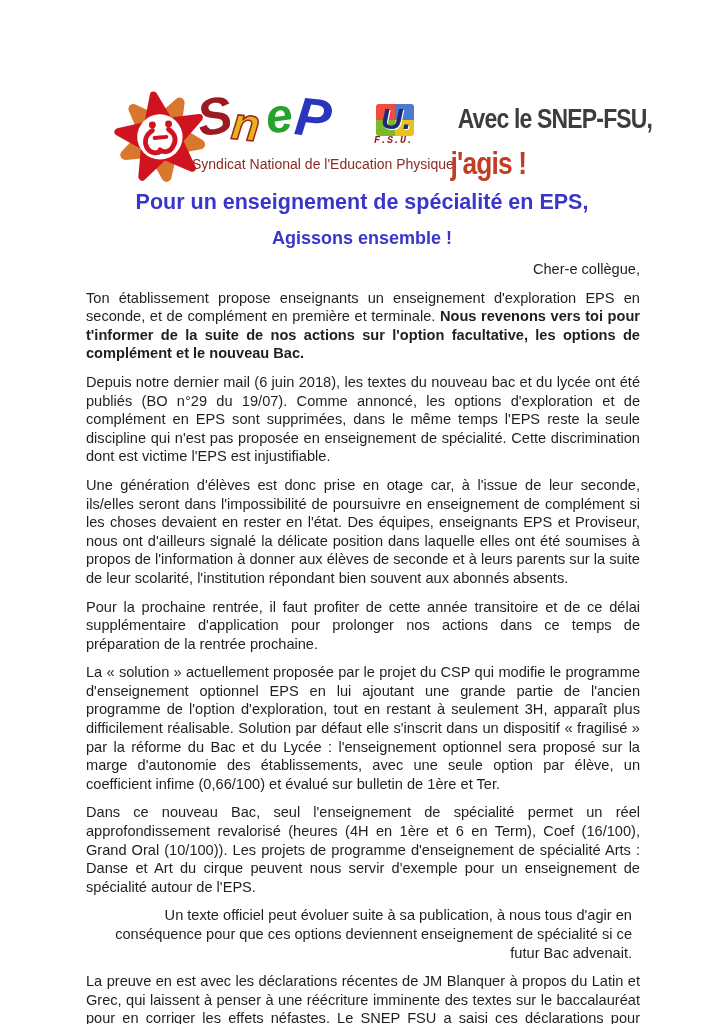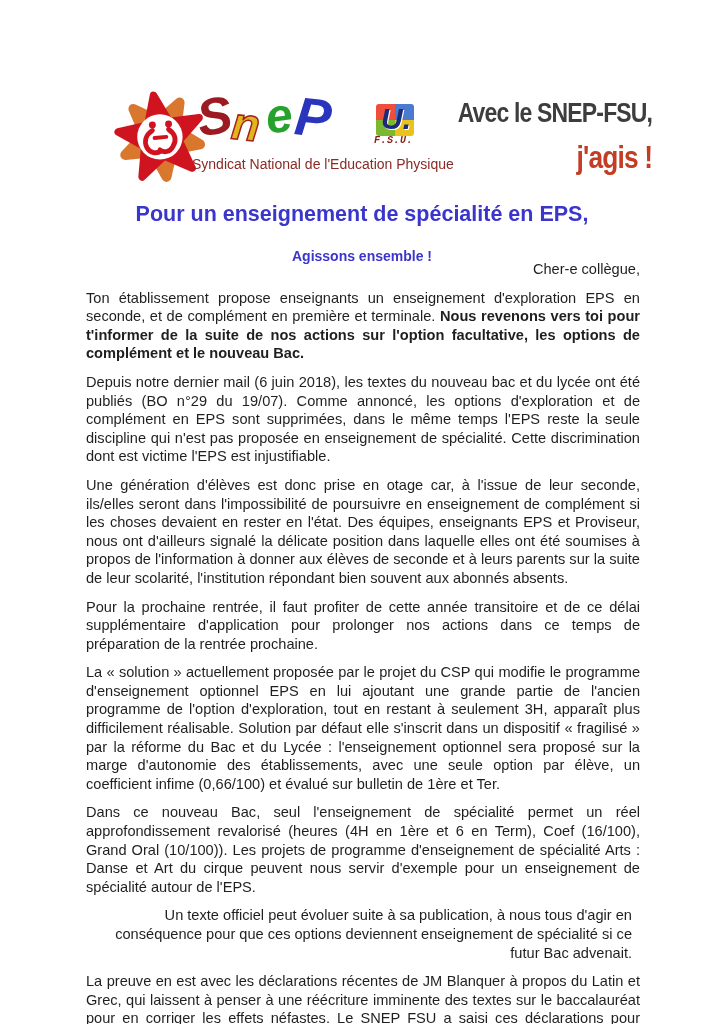--- a/index.html
+++ b/index.html
@@ -20,27 +20,27 @@
   .ltr-p{font-size:54px;color:#2a35bd;transform:rotate(6deg) translateY(8px);font-style:italic;margin-left:4px;}
   .fsu-box{position:absolute;left:178px;top:22px;width:44px;height:40px;}
   .fsu-grid{position:absolute;left:2px;top:0;width:38px;height:32px;display:grid;grid-template-columns:1fr 1fr;grid-template-rows:1fr 1fr;border-radius:3px;overflow:hidden;}
   .fsu-grid i:nth-child(1){background:#ef4e3d;}
   .fsu-grid i:nth-child(2){background:#4a7bd0;}
   .fsu-grid i:nth-child(3){background:#7cb82f;}
   .fsu-grid i:nth-child(4){background:#e9c21b;}
   .fsu-u{position:absolute;left:7px;top:-2px;font-size:30px;font-weight:bold;font-style:italic;color:#1d2a78;text-shadow:1px 1px 0 #fff;}
   .fsu-label{position:absolute;left:0px;top:31px;font-size:10px;font-weight:bold;font-style:italic;color:#8c1f16;letter-spacing:.5px;font-family:Liberation Mono, monospace;}
   .snep-tagline{position:absolute;left:-4px;top:74px;width:270px;font-size:14px;color:#8a2a25;white-space:nowrap;}
-  .slogan{position:absolute;right:72px;top:16px;text-align:right;line-height:1.1;}
+  .slogan{position:absolute;right:72px;top:22px;text-align:left;line-height:1.1;}
   .slogan-line1{font-size:28px;font-weight:bold;color:#3d3d3d;transform:scaleX(.82);transform-origin:right;letter-spacing:-1px;white-space:nowrap;}
   .slogan-line2{font-size:31px;font-weight:bold;color:#c23d23;transform:scaleX(.85);transform-origin:right;letter-spacing:-1px;margin-top:12px;}
   
-  .doc-title{position:absolute;left:0;top:204px;width:724px;text-align:center;color:#3a35cb;font-weight:bold;}
+  .doc-title{position:absolute;left:0;top:192px;width:724px;text-align:center;color:#3a35cb;font-weight:bold;}
   .doc-title .t1{font-size:21.5px;line-height:1;}
-  .doc-title .t2{font-size:14px;line-height:1;margin-top:23px;}
+  .doc-title .t2{font-size:18px;line-height:1;margin-top:15px;}
   
   .body-text{position:absolute;left:86px;top:260px;width:554px;font-size:14.6px;line-height:18.6px;}
   .body-text p{margin:0 0 10px 0;text-align:justify;}
   .body-text p.salutation{text-align:right;}
   .body-text p.centered-bold{text-align:right;font-weight:normal;padding:0 8px;}
   b{font-weight:bold;}
 </style>
 </head>
 <body>
 

